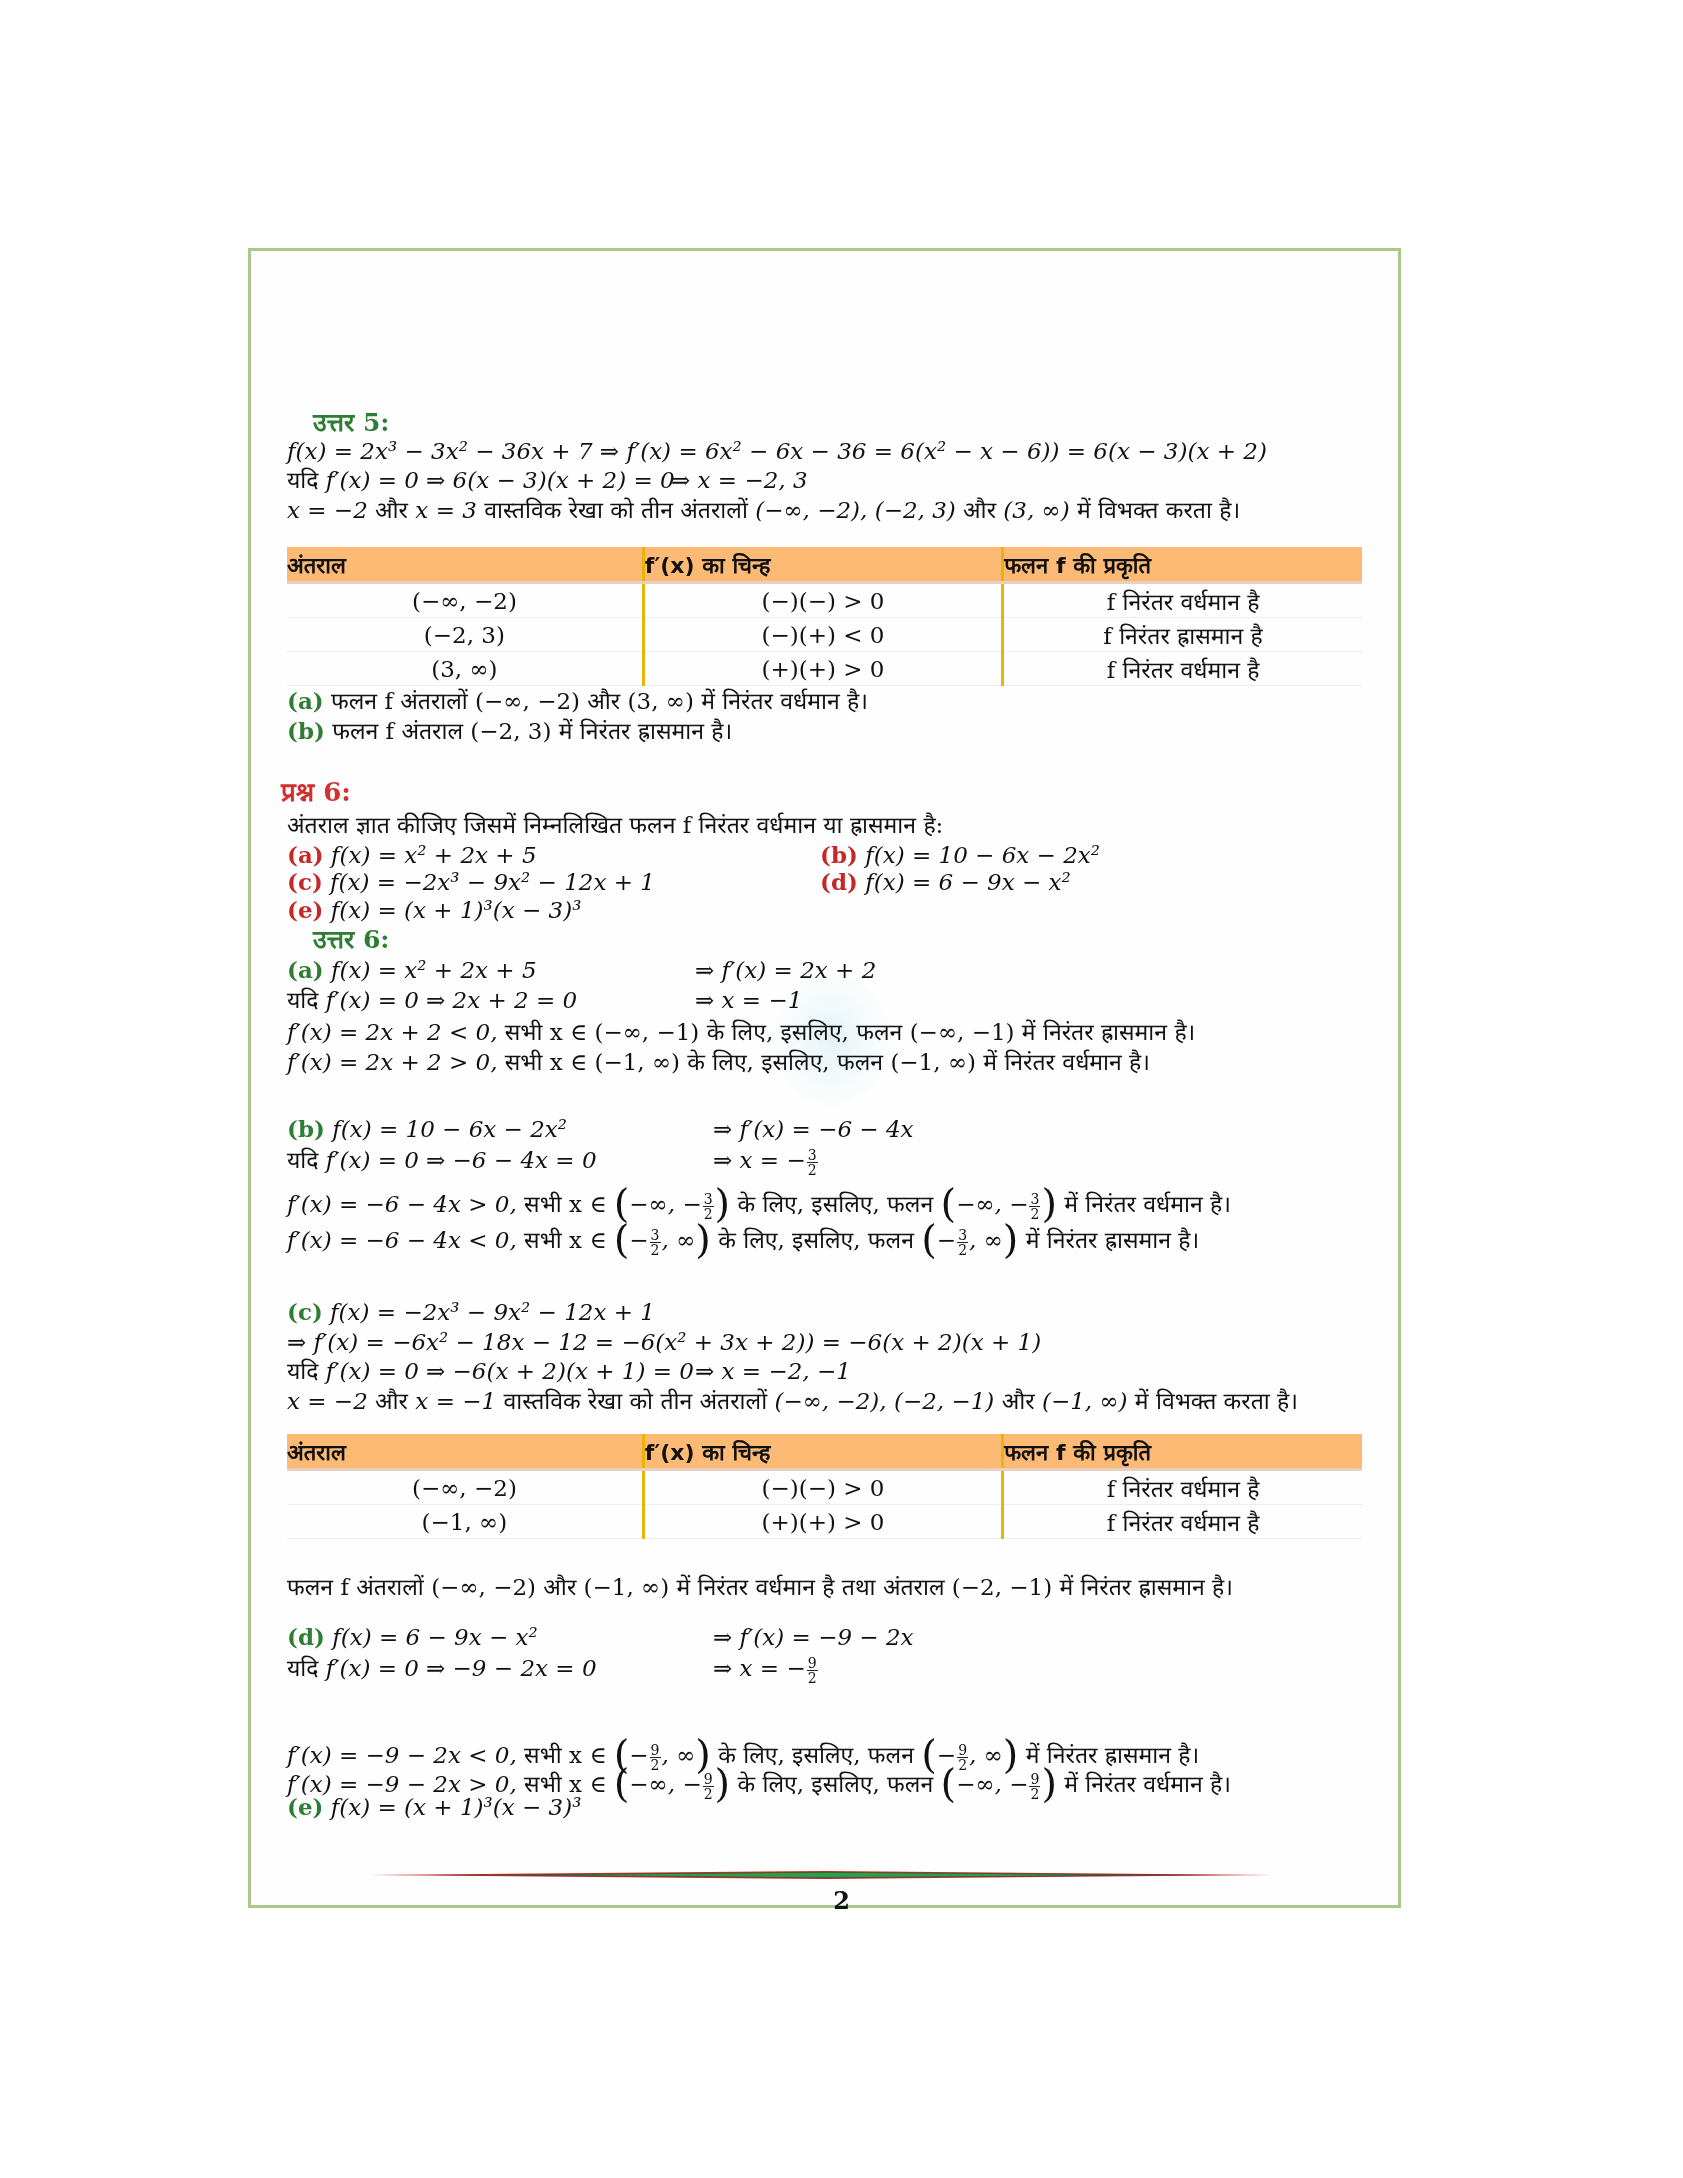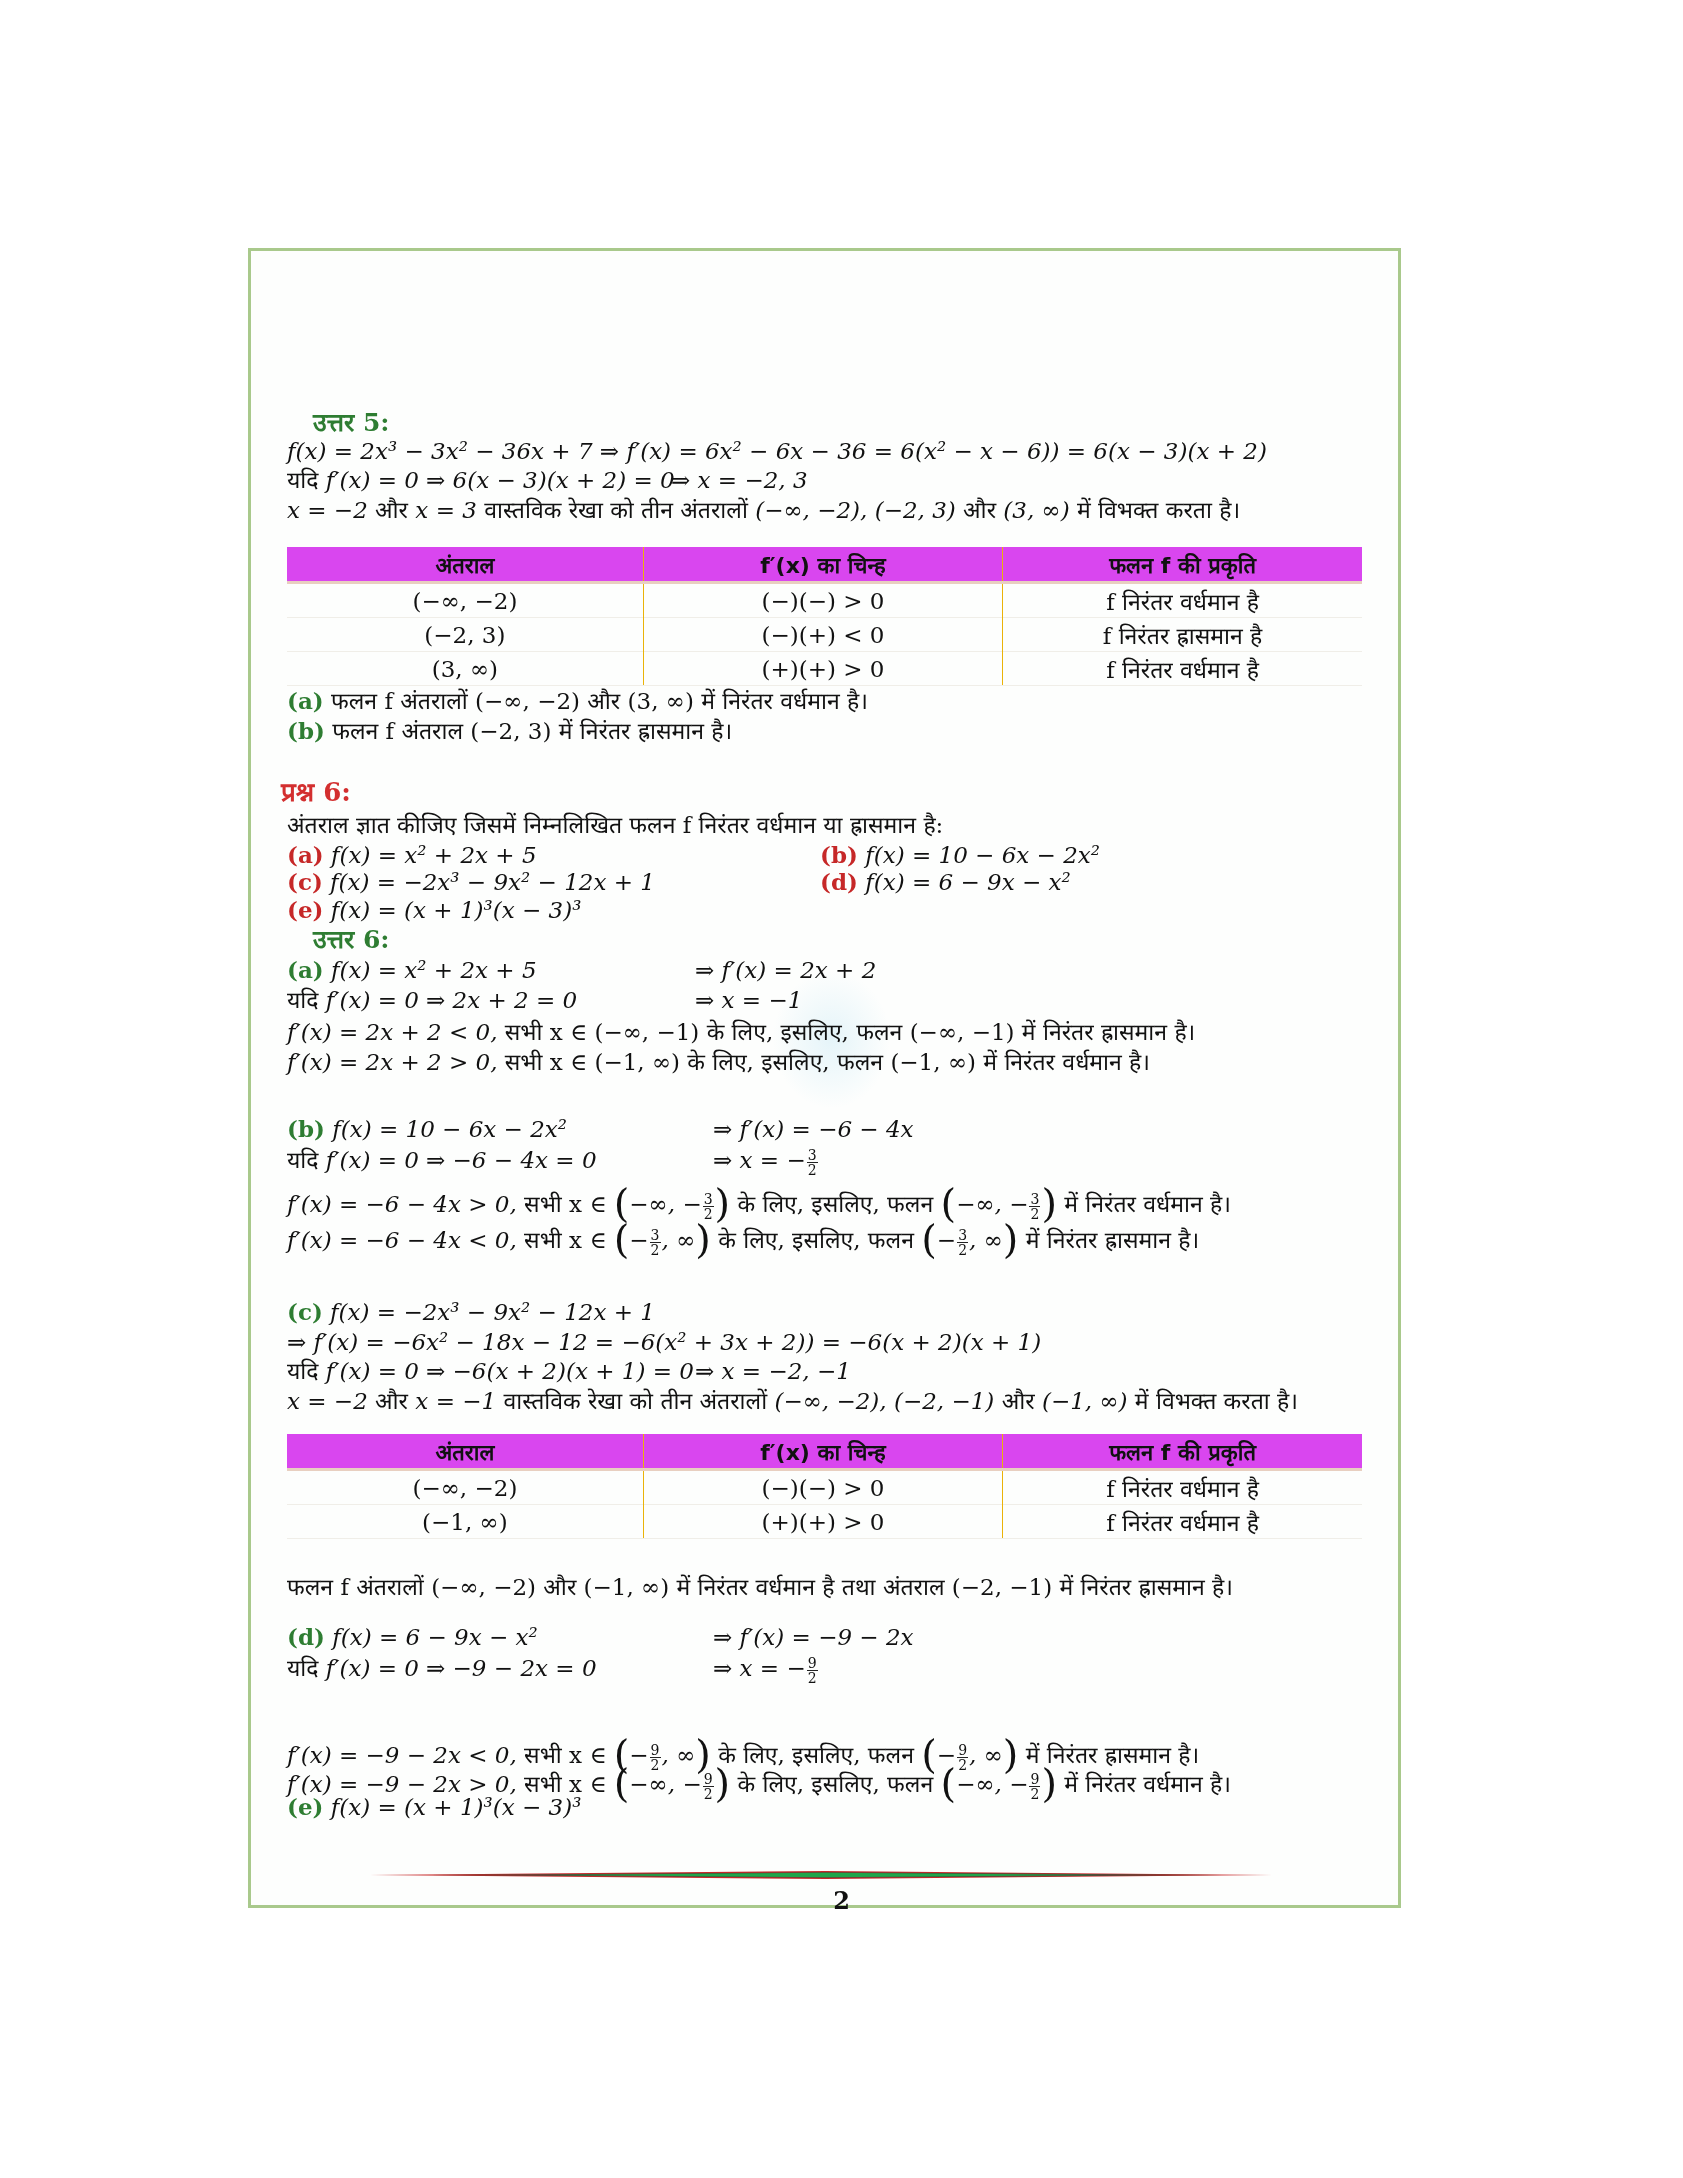--- a/index.html
+++ b/index.html
@@ -13,24 +13,24 @@
   .up { font-style: normal; }
   .ans-head { color: #2e7d32; font-weight: bold; font-size: 25px; left: 26px; }
   .q-head { color: #d32f2f; font-weight: bold; font-size: 26px; left: -6px; }
   .lbl-g { color: #2e7d32; font-weight: bold; font-style: normal; }
   .lbl-r { color: #c62828; font-weight: bold; font-style: normal; }
   .frac { display: inline-flex; flex-direction: column; align-items: center; vertical-align: middle;
           font-size: 14px; line-height: 14px; margin: 0 1px; font-style: normal; }
   .frac .n { border-bottom: 1px solid #222; padding: 0 1px; }
   .big { font-size: 40px; line-height: 30px; vertical-align: -5px; font-style: normal; font-weight: 200; }
   .tbl { position: absolute; left: 0; width: 1075px; border-collapse: collapse; font-size: 23px; }
-  .tbl th { font-weight: bold; background: #d946ef; height: 34px; padding: 0; text-align: center;
+  .tbl th { font-weight: bold; background: #fdba74; height: 34px; padding: 0; text-align: left;
             border-bottom: 3px solid #e8cfc0; font-family: "DejaVu Sans", "Liberation Sans", sans-serif; font-size: 22px; }
   .tbl td { height: 33px; padding: 0; text-align: center; border-top: 1px solid #f0eee8; }
-  .tbl th + th, .tbl td + td { border-left: 1px solid #eab308; }
+  .tbl th + th, .tbl td + td { border-left: 3px solid #eab308; }
   .tbl tr.last td { border-bottom: 1px solid #f0eee8; }
   .footer-rule { position: absolute; left: 370px; top: 1871px; width: 911px; height: 8px; }
   .page-num { position: absolute; left: 0; top: 1886px; width: 1683px; text-align: center;
               font-size: 24px; font-weight: bold; font-family: "DejaVu Serif", serif; }
   .wm { position: absolute; left: 772px; top: 970px; width: 119px; height: 139px;
         background: radial-gradient(ellipse at center, rgba(120,200,230,0.18), rgba(255,255,255,0) 70%); }
 </style>
 </head>
 <body>
 

